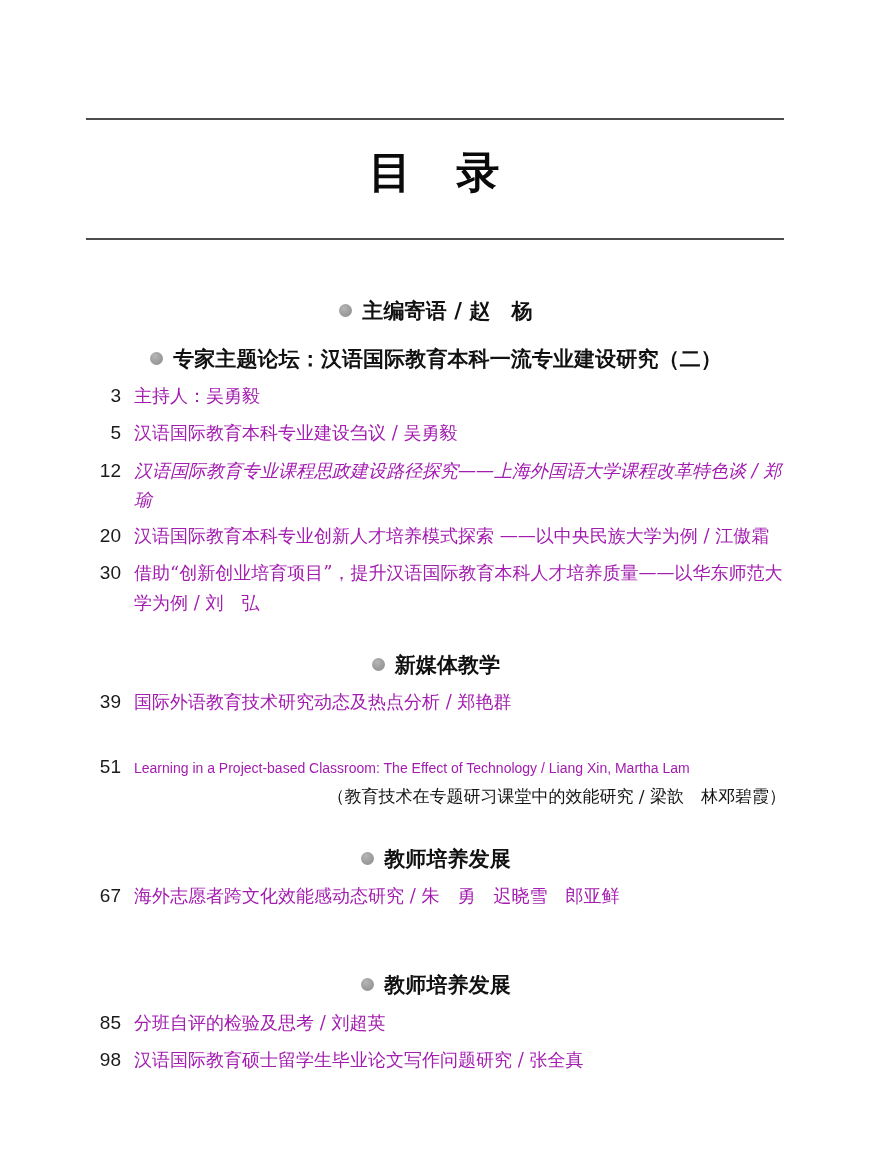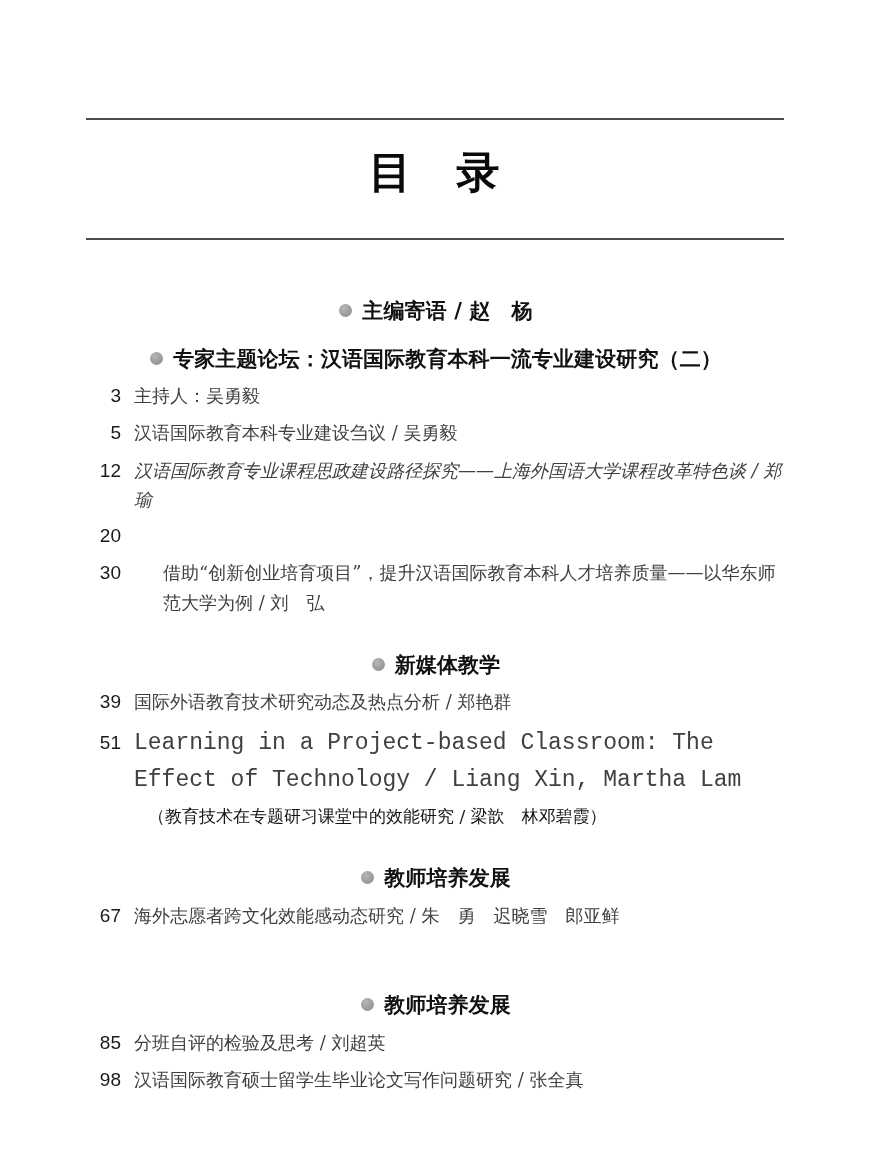--- a/index.html
+++ b/index.html
@@ -98,34 +98,36 @@
     box-sizing: border-box;
     font-size: 19px;
     line-height: 1.6;
     color: #1a1a1a;
     font-family: "Liberation Sans", "DejaVu Sans", sans-serif;
   }
   .entry-text {
     flex: 1 1 auto;
     font-size: 18px;
     line-height: 1.62;
-    color: #404040;
+    color: #a21caf;
     font-family: "DejaVu Serif", "Liberation Serif", serif;
   }
   .entry-text.latin {
-    font-family: Liberation Mono, monospace;
-    font-size: 23px;
+    font-family: Liberation Sans, sans-serif;
+    font-size: 14px;
+    margin-top: 32px;
   }
   .entry-sub {
     font-size: 17px;
     line-height: 1.6;
     margin-top: 4px;
     margin-left: 14px;
     color: #141414;
     font-family: "DejaVu Serif", "Liberation Serif", serif;
+    text-align: right;
   }
 
   .gap-lg { height: 26px; }
   .gap-sm { height: 10px; }
 </style>
 </head>
 <body>
 
 <div class="page">
 
@@ -163,24 +165,27 @@
             </span>
           </div>
           <div class="entry">
             <span class="entry-num">12</span>
             <span style="flex: 1 1 auto; font-style: italic;">
               <div class="entry-text">汉语国际教育专业课程思政建设路径探究——上海外国语大学课程改革特色谈 / 郑　瑜</div>
             </span>
           </div>
           <div class="entry">
             <span class="entry-num">20</span>
+            <span style="flex: 1 1 auto;">
+              <div class="entry-text">汉语国际教育本科专业创新人才培养模式探索 ——以中央民族大学为例 / 江傲霜</div>
+            </span>
           </div>
           <div class="entry">
             <span class="entry-num">30</span>
-            <span style="flex: 1 1 auto; margin-left: 29px;">
+            <span style="flex: 1 1 auto;">
               <div class="entry-text">借助“创新创业培育项目”，提升汉语国际教育本科人才培养质量——以华东师范大学为例 / 刘　弘</div>
             </span>
           </div>
         </div>
       </div>
       <div class="gap-lg"></div>
       <div class="section">
         <div class="section-head">
           <span class="bullet"></span>
           <span class="section-title">新媒体教学</span>

